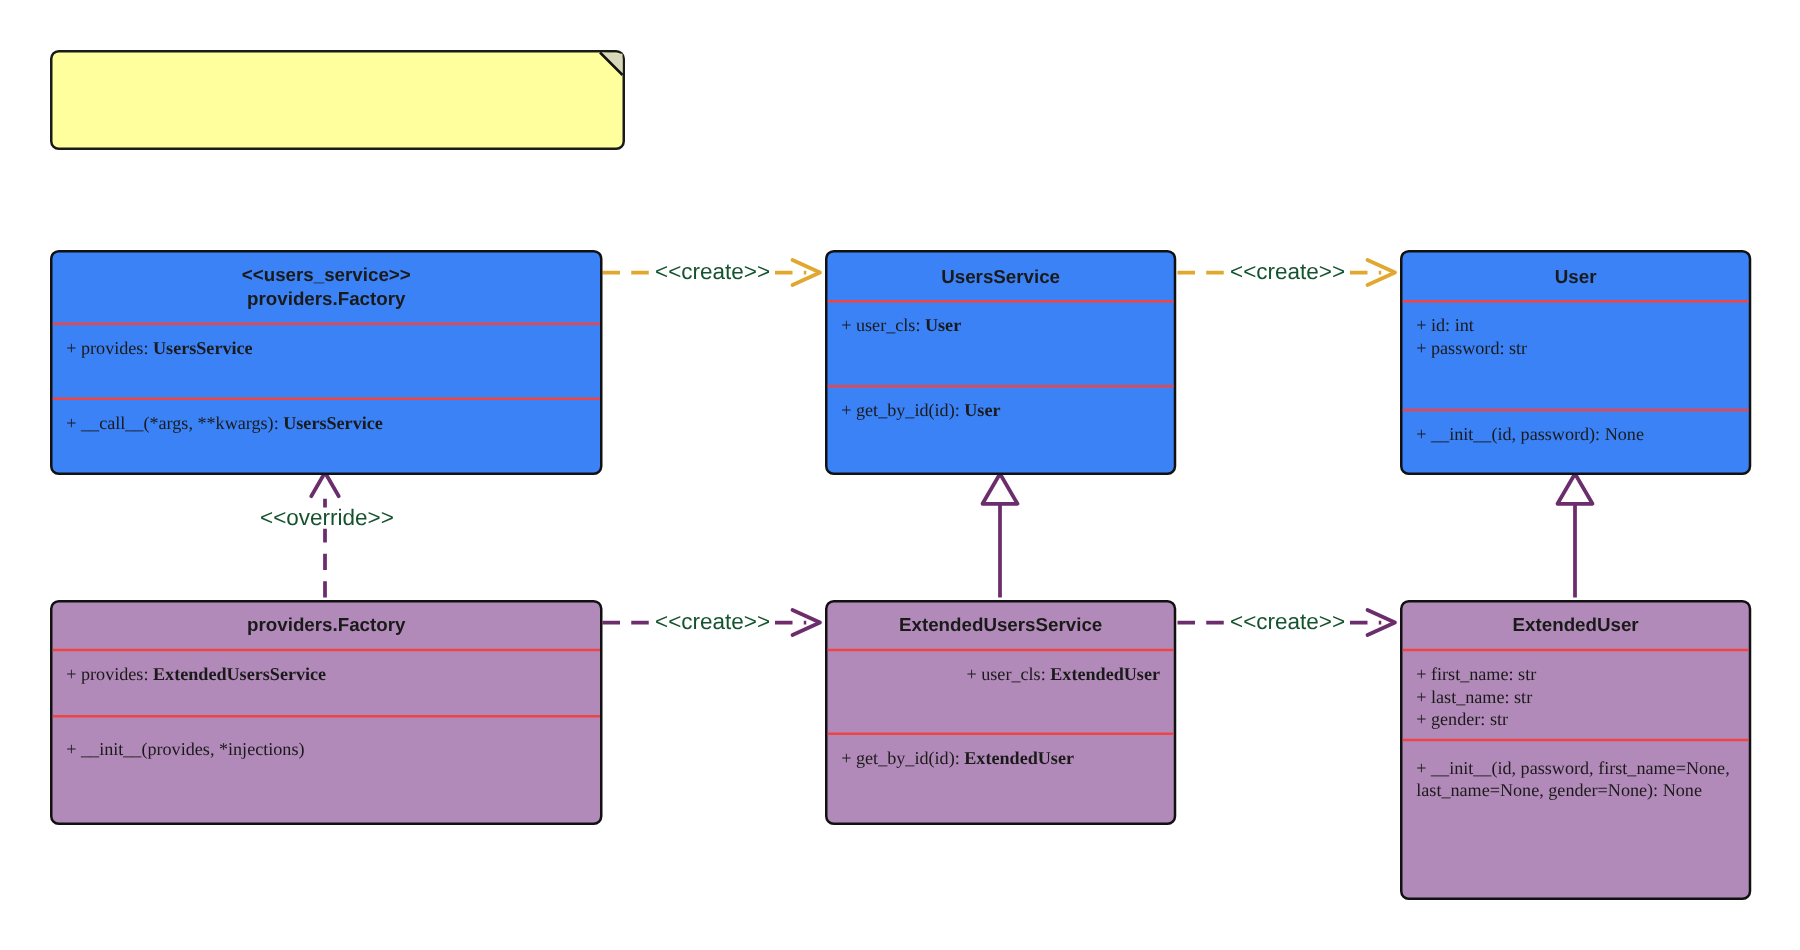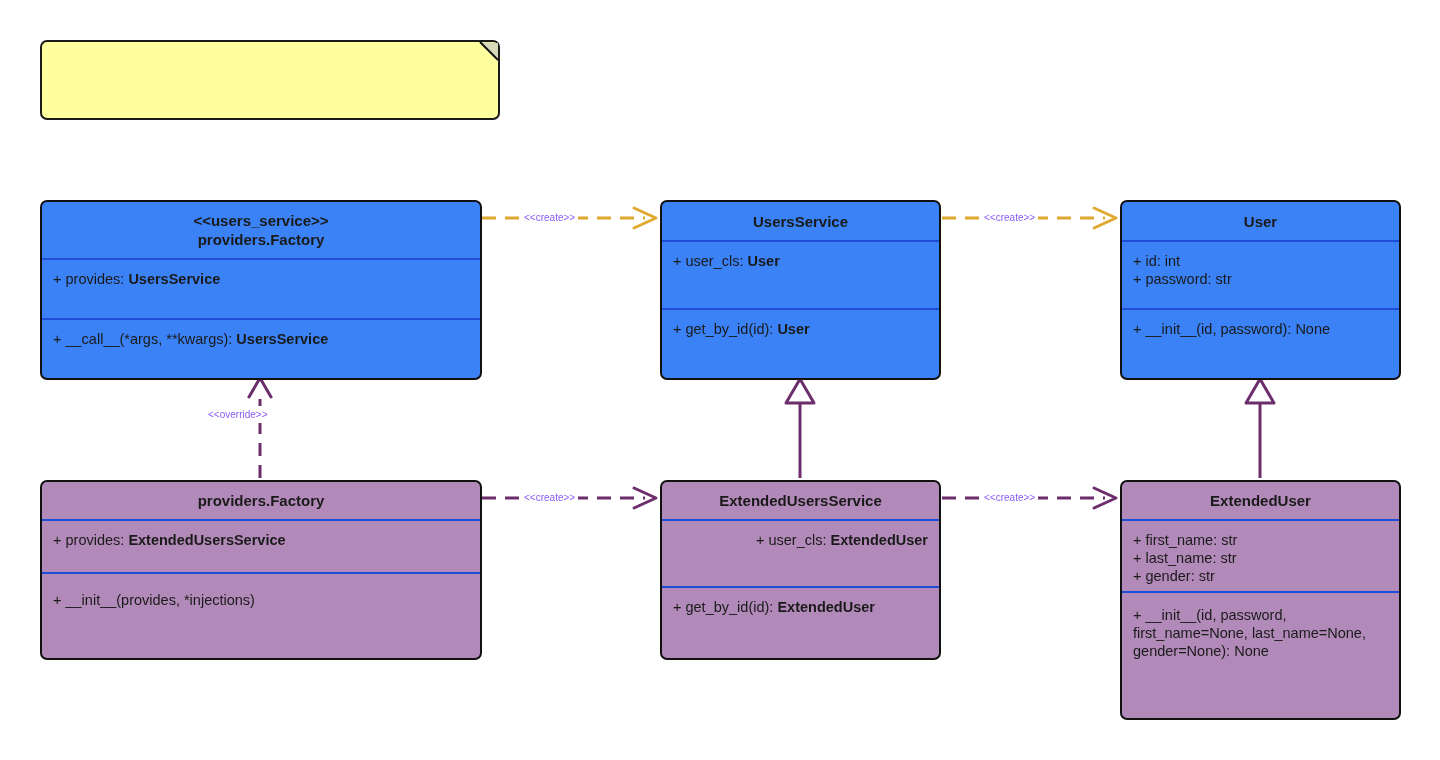--- a/index.html
+++ b/index.html
@@ -72,21 +72,22 @@
     overflow: hidden;
   }
   .uml-class.yellow { background: #3b82f6; }
   .uml-class.purple { background: #b28ab9; }
 
   .compartment {
     box-sizing: border-box;
     position: relative;
   }
   .compartment + .compartment {
-    border-top: 2px solid #1d4ed8;
+    border-top: 2px solid #ef4444;
+    font-family: Liberation Serif, serif;
   }
 
   .c-header {
     display: flex;
     flex-direction: column;
     align-items: center;
     justify-content: center;
     text-align: center;
     font-weight: bold;
     font-size: 15px;
@@ -102,23 +103,23 @@
     white-space: nowrap;
   }
   .c-body .row.wrap {
     white-space: normal;
   }
   .bold { font-weight: bold; }
 
   
   .edge-label {
     position: absolute;
-    font-size: 10px;
+    font-size: 18px;
     line-height: 17px;
-    color: #8b5cf6;
+    color: #14532d;
     white-space: nowrap;
     background: #ffffff;
     padding: 0 3px;
     text-align: right;
   }
 </style>
 </head>
 <body>
 
 <div id="canvas">
@@ -198,21 +199,21 @@
       <div class="row">
         <span>+ get_by_id(id): </span><span class="bold">User</span>
       </div>
     </div>
   </div>
 
   <div class="uml-class yellow" style="left:1120px; top:200px; width:281px; height:180px;">
     <div class="compartment c-header" style="height:38px;">
       <div>User</div>
     </div>
-    <div class="compartment c-body" style="height:68px;">
+    <div class="compartment c-body" style="height:87px;">
       <div class="row">+ id: int</div>
       <div class="row">+ password: str</div>
     </div>
     <div class="compartment c-body" style="height:70px;">
       <div class="row">+ __init__(id, password): None</div>
     </div>
   </div>
 
   <div class="uml-class purple" style="left:40px; top:480px; width:442px; height:180px;">
     <div class="compartment c-header" style="height:37px;">

